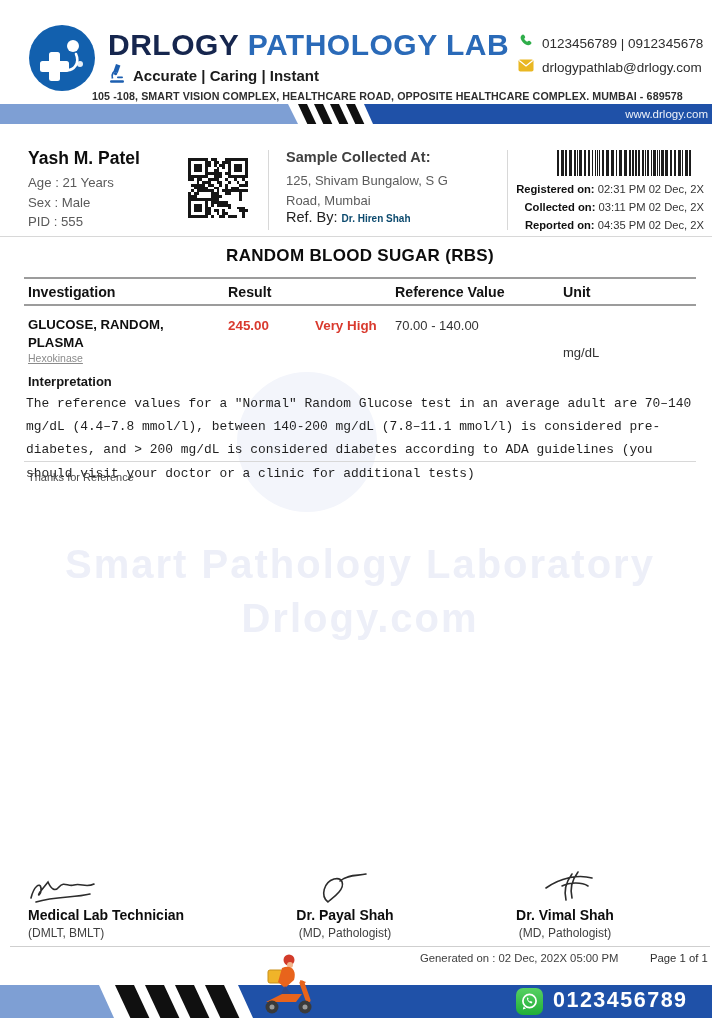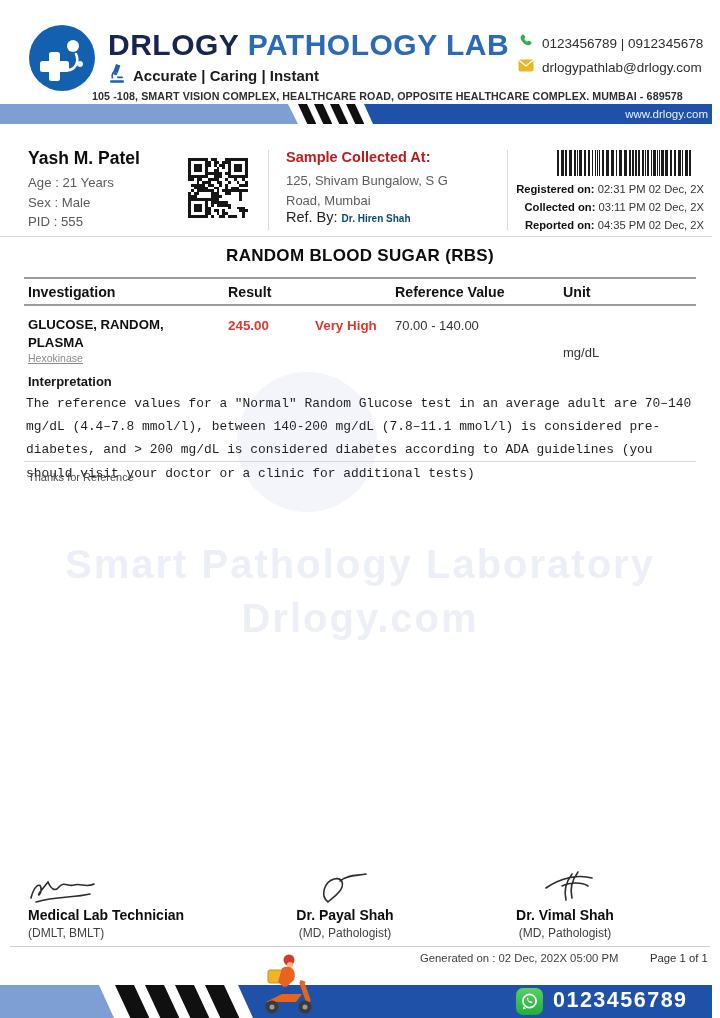--- a/index.html
+++ b/index.html
@@ -17,21 +17,21 @@
   .contact-text{font-size:13.5px;color:#2d2d2d;}
   
   .bar-light{background:#7e9fd4;}
   .bar-dark{background:#1f51a8;}
   .stripe{position:absolute;background:#101010;transform:skewX(25deg);transform-origin:top left;}
   .website{font-size:11.5px;color:#eef2f9;line-height:20px;}
   
   .pt-name{font-size:17.5px;font-weight:700;color:#0d0d0d;}
   .pt-meta{font-size:13.2px;color:#5a5a5a;}
   .vdiv{width:1px;background:#d8d8d8;}
-  .sec-h{font-size:14.5px;font-weight:700;color:#b91c1c;}
+  .sec-h{font-size:14.5px;font-weight:700;color:#404040;}
   .sec-sub{font-size:13px;color:#5b5b5b;line-height:1.5;}
   .refby{font-size:14.5px;color:#222;}
   .refby b{font-size:10px;color:#0c4a6e;text-align:right;}
   .ts-row{font-size:11.2px;color:#333;text-align:right;white-space:nowrap;}
   .ts-row b{color:#0f0f0f;}
   .qr{display:grid;grid-template-columns:repeat(21,1fr);grid-template-rows:repeat(21,1fr);
       width:60px;height:60px;background:#fff;}
   .qm{background:#fff;} .qm.d{background:#161616;}
   .bc{display:flex;align-items:stretch;height:26px;}
   .bc-bar{background:#1b1b1b;}

